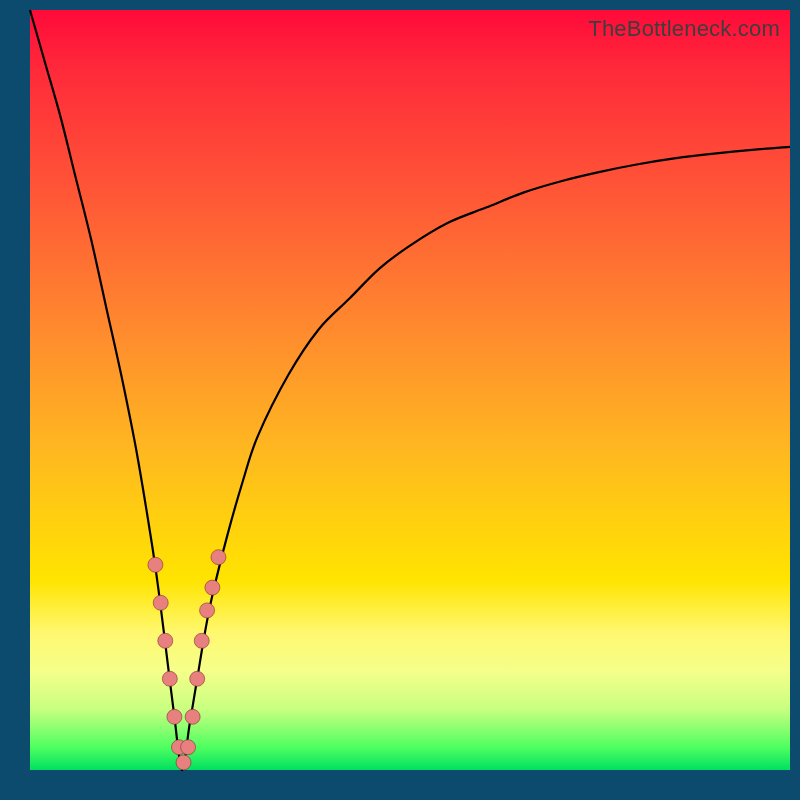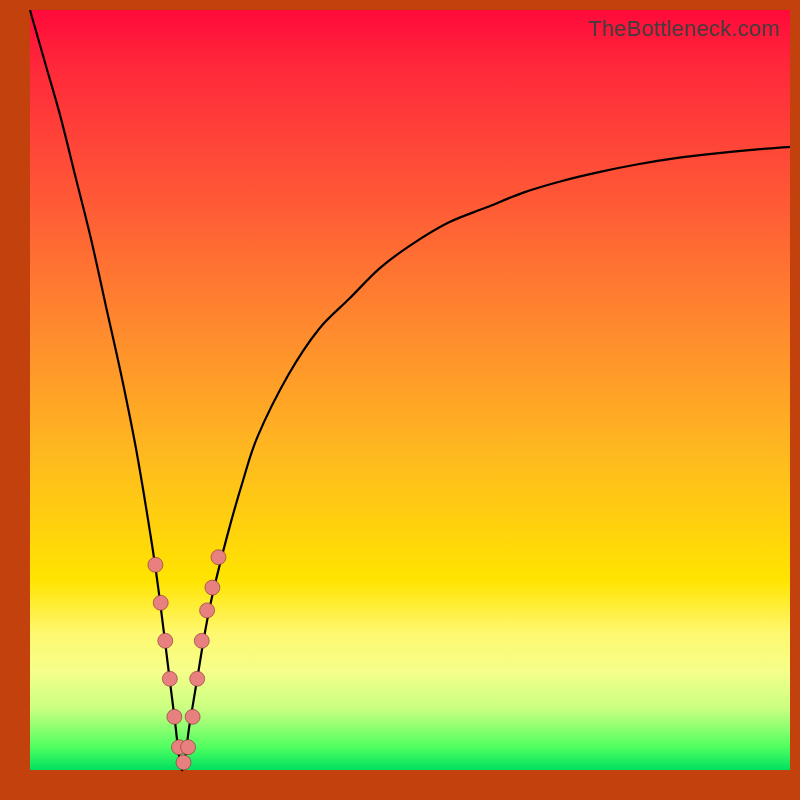--- a/index.html
+++ b/index.html
@@ -8,21 +8,21 @@
     width: 800px;
     height: 800px;
     overflow: hidden;
     background: #000;
     font-family: Arial, Helvetica, sans-serif;
   }
   .frame {
     position: relative;
     width: 800px;
     height: 800px;
-    background: #c2410c;
+    background: #0c4a6e;
   }
   .plot-area {
     position: absolute;
     left: 30px;
     top: 10px;
     width: 760px;
     height: 760px;
     
     background: linear-gradient(
       to bottom,

